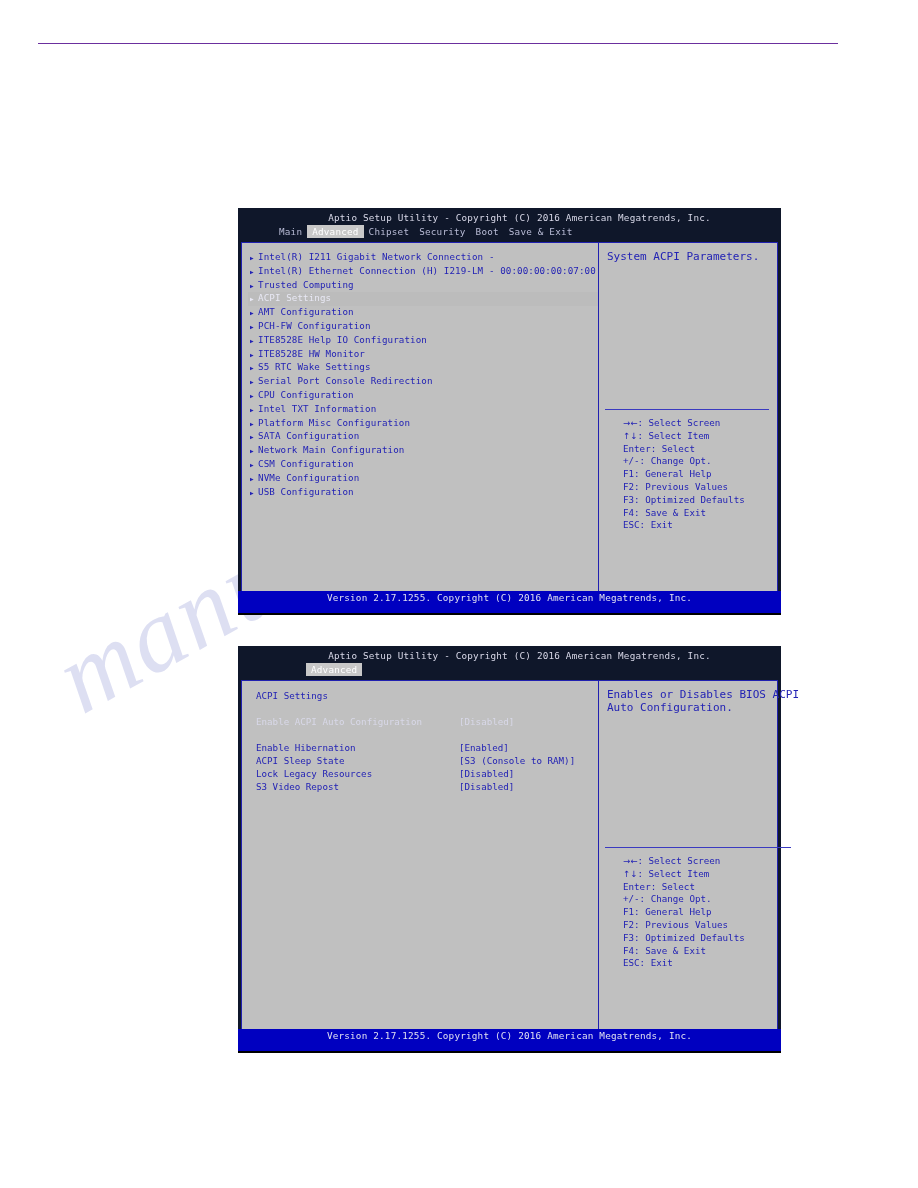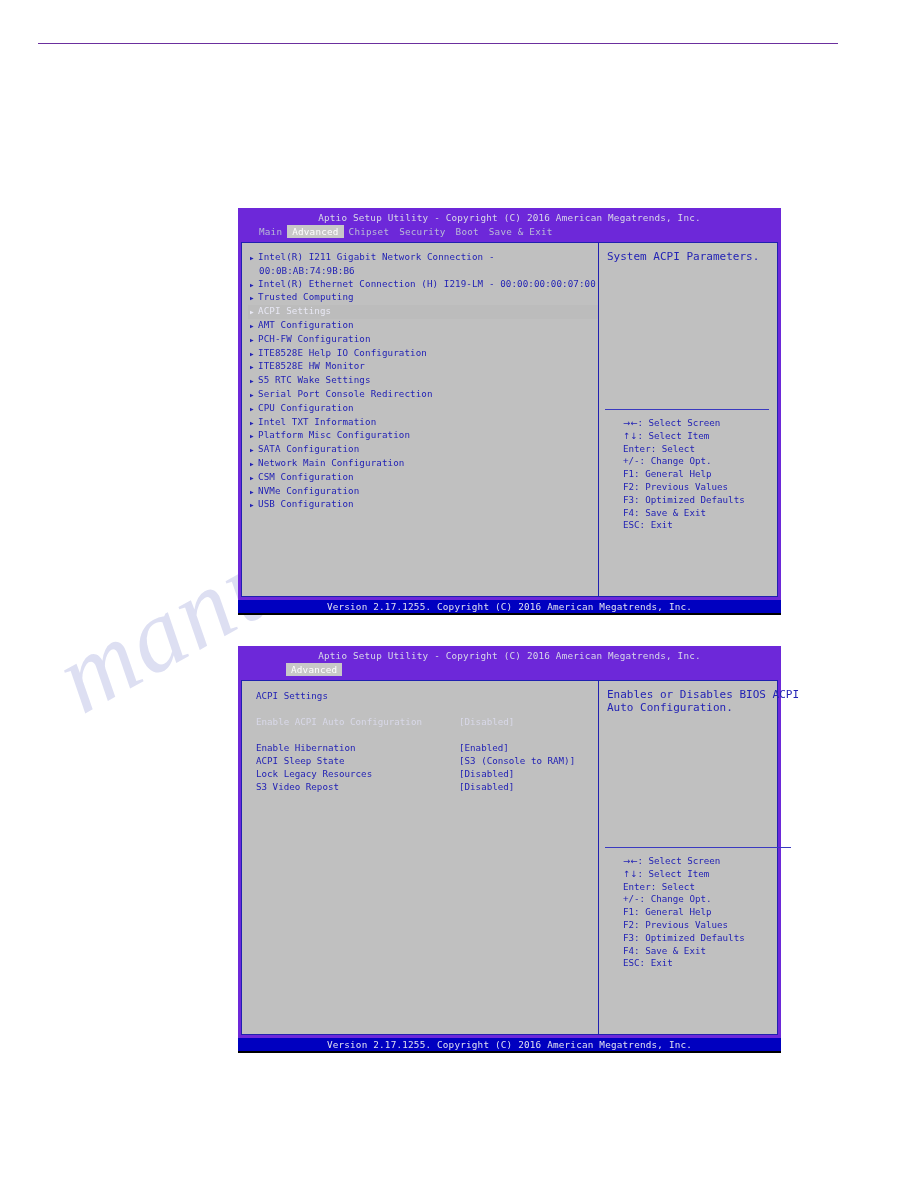--- a/index.html
+++ b/index.html
@@ -42,24 +42,25 @@
     letter-spacing: 2px;
     transform: rotate(-29deg);
     white-space: nowrap;
     overflow: visible;
   }
   .watermark .wm-line { display: block; }
 
   
   .bios {
     position: absolute;
-    background: #6d28d9;
+    background: #0f172a;
     box-sizing: border-box;
     z-index: 10;
     font-family: "DejaVu Sans Mono", monospace;
+    padding-left: 20px;
   }
   #bios-screen-1 { left: 238px; top: 208px; width: 543px; height: 407px; }
   #bios-screen-2 { left: 238px; top: 646px; width: 543px; height: 407px; }
 
   .bios-titlebar {
     height: 14px;
     line-height: 14px;
     text-align: center;
     color: #d8d8e8;
     font-size: 9.3px;
@@ -189,21 +190,21 @@
     white-space: nowrap;
   }
   .key-line .glyph {
     font-family: "DejaVu Sans", sans-serif;
     font-size: 8.6px;
   }
 
   .bios-footer {
     position: absolute;
     left: 0; right: 0; bottom: 0;
-    height: 15px;
+    height: 24px;
     line-height: 14px;
     background: #0000c0;
     color: #e0e0f0;
     text-align: center;
     font-size: 9.3px;
     letter-spacing: 0.2px;
     white-space: nowrap;
     border-bottom: 2px solid #000000;
     box-sizing: border-box;
   }
@@ -217,21 +218,20 @@
   <span class="wm-line">manualshive</span>
 </div>
 
 <div class="bios" id="bios-screen-1">
   <div class="bios-titlebar">Aptio Setup Utility - Copyright (C) 2016 American Megatrends, Inc.</div>
   <div class="bios-tabs" id="tabs-1"><span class="bios-tab">Main</span><span class="bios-tab active">Advanced</span><span class="bios-tab">Chipset</span><span class="bios-tab">Security</span><span class="bios-tab">Boot</span><span class="bios-tab">Save &amp; Exit</span></div>
 
   <div class="bios-body">
     <div class="bios-main" id="menu-list">
         <div class="menu-item"><span class="arrow" style="font-size: 6px;">▶</span><span>Intel(R) I211 Gigabit  Network Connection -</span></div>
-        <div class="menu-item"><span class="cont">00:0B:AB:74:9B:B6</span></div>
         <div class="menu-item"><span class="arrow" style="font-size: 6px;">▶</span><span>Intel(R) Ethernet Connection (H) I219-LM - 00:00:00:00:07:00</span></div>
         <div class="menu-item"><span class="arrow" style="font-size: 6px;">▶</span><span>Trusted Computing</span></div>
         <div class="menu-item selected"><span class="arrow" style="font-size: 6px;">▶</span><span>ACPI Settings</span></div>
         <div class="menu-item"><span class="arrow" style="font-size: 6px;">▶</span><span>AMT Configuration</span></div>
         <div class="menu-item"><span class="arrow" style="font-size: 6px;">▶</span><span>PCH-FW Configuration</span></div>
         <div class="menu-item"><span class="arrow" style="font-size: 6px;">▶</span><span>ITE8528E Help IO Configuration</span></div>
         <div class="menu-item"><span class="arrow" style="font-size: 6px;">▶</span><span>ITE8528E HW Monitor</span></div>
         <div class="menu-item"><span class="arrow" style="font-size: 6px;">▶</span><span>S5 RTC Wake Settings</span></div>
         <div class="menu-item"><span class="arrow" style="font-size: 6px;">▶</span><span>Serial Port Console Redirection</span></div>
         <div class="menu-item"><span class="arrow" style="font-size: 6px;">▶</span><span>CPU Configuration</span></div>

